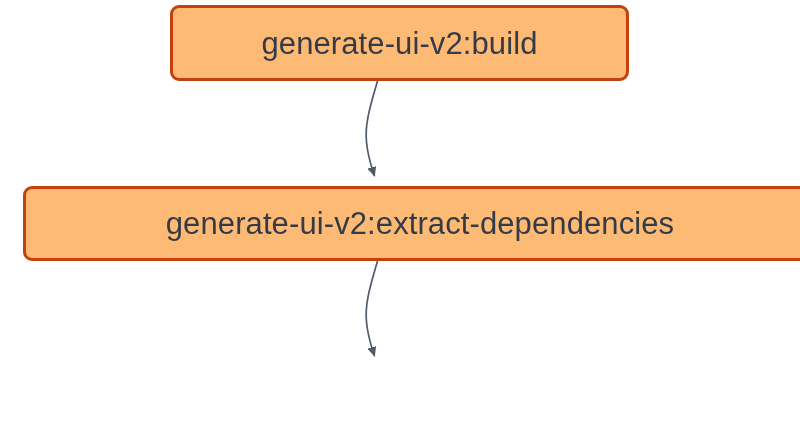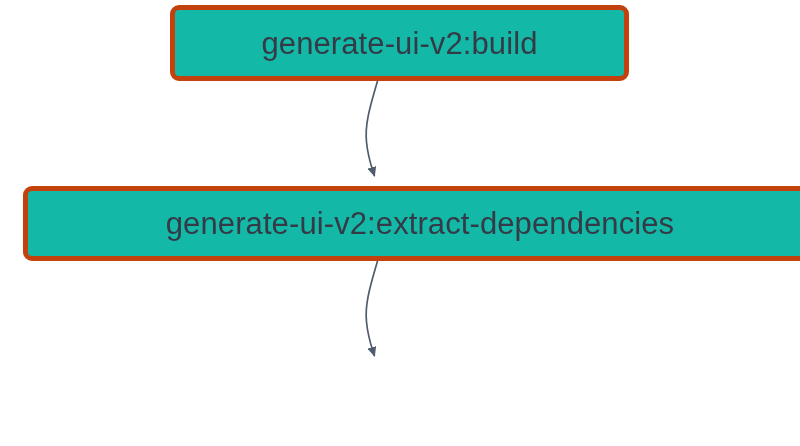--- a/index.html
+++ b/index.html
@@ -25,22 +25,22 @@
     position: absolute;
     left: 0;
     top: 0;
     width: 800px;
     height: 446px;
     pointer-events: none;
   }
   .node {
     position: absolute;
     box-sizing: border-box;
-    background: #14b8a6;
-    border: 5px solid #c2410c;
+    background: #fdba74;
+    border: 3px solid #c2410c;
     border-radius: 9px;
     display: flex;
     align-items: center;
     justify-content: center;
     color: #343b47;
     font-family: "Liberation Sans", sans-serif;
     font-weight: 400;
     letter-spacing: 0.1px;
     white-space: nowrap;
   }

